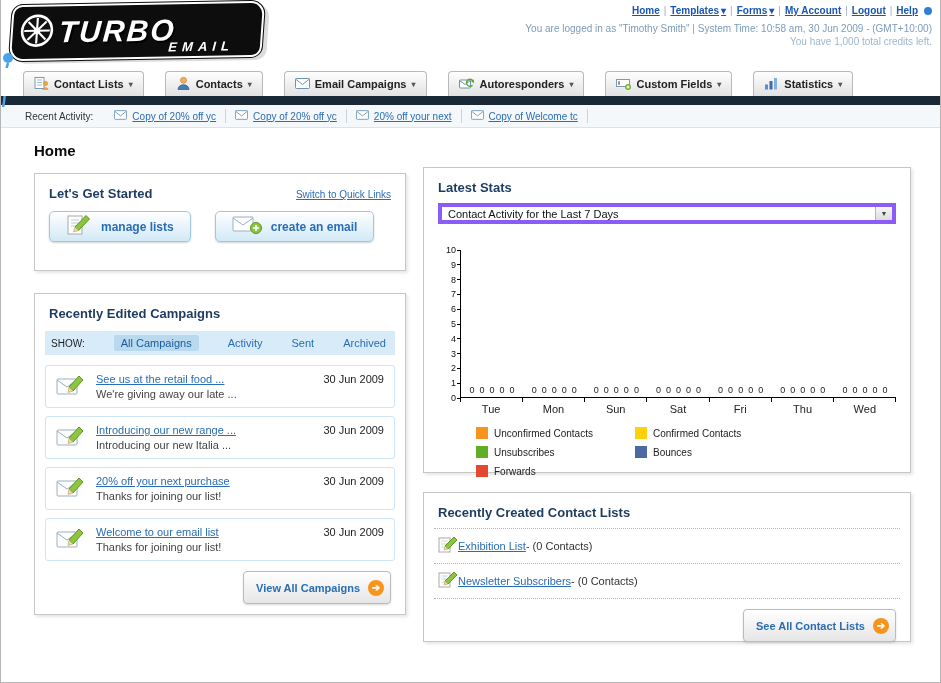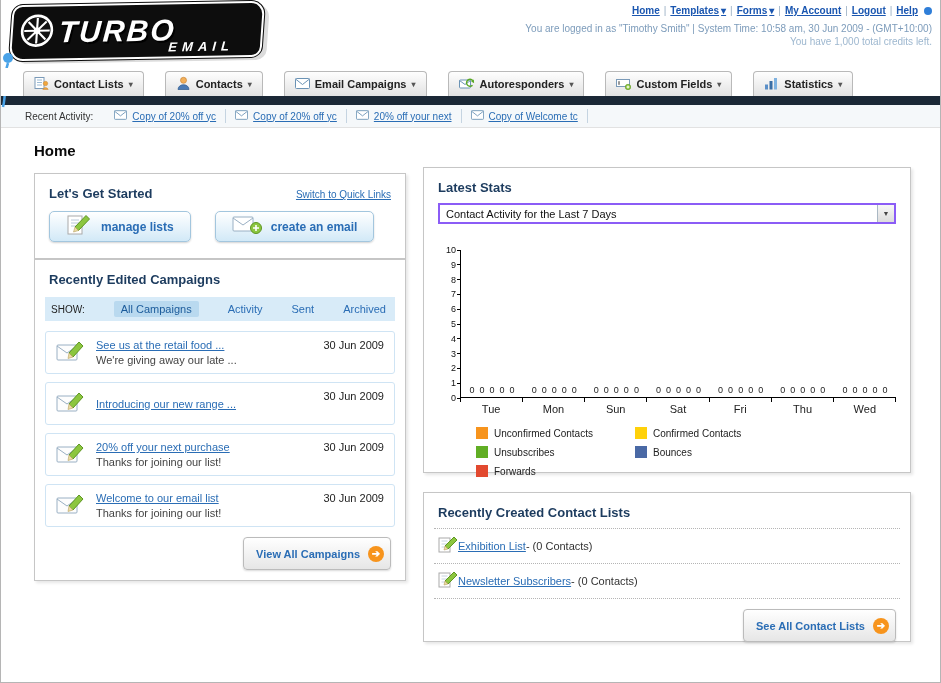--- a/index.html
+++ b/index.html
@@ -34,21 +34,21 @@
   
   .content { padding: 8px 0 0 33px; }
   .home-title { font-size: 15px; font-weight: bold; color: #0a0a0a; margin: 6px 0 14px 0; }
   .columns { display: flex; align-items: flex-start; }
   .left-col { width: 372px; }
   .right-col { width: 488px; margin-left: 17px; margin-top: -6px; }
   .panel { background: #fff; border: 1px solid #c6c6c6; box-shadow: 2px 2px 3px rgba(0,0,0,0.10); }
   .panel-title { font-size: 13px; font-weight: bold; color: #1c3b5e; padding: 12px 14px 8px; }
 
   
-  .get-started { height: 86px; }
+  .get-started { height: 98px; margin-bottom: 22px; }
   .gs-title-row { display: flex; justify-content: space-between; align-items: baseline; padding-right: 14px; }
   .switch-link { font-size: 10px; color: #2a6db5; text-decoration: underline; cursor: pointer; }
   .gs-buttons { display: flex; gap: 24px; padding: 2px 14px 0; }
   .soft-btn { display: inline-flex; align-items: center; gap: 9px; height: 31px; padding: 0 16px; background: linear-gradient(#ffffff, #d2e9f7); border: 1px solid #a3c6de; border-radius: 5px; color: #2a6db5; font-weight: bold; font-size: 12px; cursor: pointer; box-shadow: 0 1px 2px rgba(0,0,0,0.18); }
 
   
   .campaigns { height: 322px; }
   .filter-bar { background: #d8ebf8; margin: 2px 10px 10px; padding: 4px 6px; display: flex; align-items: center; gap: 29px; font-size: 11px; }
   .filter-label { color: #222; font-size: 10px; }
   .filter-link { color: #2a6db5; cursor: pointer; }
@@ -59,21 +59,21 @@
   .campaign-text { flex: 1; }
   .campaign-title { color: #2a6db5; font-size: 11px; text-decoration: underline; cursor: pointer; }
   .campaign-sub { color: #444; font-size: 11px; margin-top: 3px; }
   .campaign-date { font-size: 11px; color: #222; align-self: flex-start; margin-top: 2px; }
   .btn-row { text-align: right; padding: 2px 14px 12px; }
   .go-btn { display: inline-flex; align-items: center; gap: 8px; height: 33px; padding: 0 6px 0 12px; background: linear-gradient(#ffffff, #e6e6e6); border: 1px solid #bbb; border-radius: 4px; color: #2a6db5; font-weight: bold; font-size: 11px; cursor: pointer; box-shadow: 0 1px 2px rgba(0,0,0,0.15); }
   .go-circle { width: 16px; height: 16px; border-radius: 50%; background: #f7941d; color: #fff; display: inline-flex; align-items: center; justify-content: center; font-size: 10px; line-height: 1; }
 
   
   .stats { height: 306px; margin-bottom: 19px; }
-  .stats-select { margin: 0 14px; height: 21px; border: 2px solid #8b5cf6; background: #fff; display: flex; align-items: center; justify-content: space-between; font-size: 11px; color: #111; padding-left: 6px; cursor: pointer; }
+  .stats-select { margin: 0 14px; height: 21px; border: 4px solid #8b5cf6; background: #fff; display: flex; align-items: center; justify-content: space-between; font-size: 11px; color: #111; padding-left: 6px; cursor: pointer; }
   .select-arrow { width: 17px; height: 100%; background: linear-gradient(#f7f7f7, #dcdcdc); border-left: 1px solid #aab8c4; display: flex; align-items: center; justify-content: center; font-size: 7px; color: #444; }
   .chart-wrap { margin: 26px 14px 0 14px; }
   .chart { display: flex; height: 148px; }
   .chart-y { position: relative; width: 22px; height: 148px; }
   .ytick { position: absolute; right: 4px; height: 10px; line-height: 10px; font-size: 9px; color: #111; }
   .ytick::after { content: ""; position: absolute; right: -4px; top: 4.5px; width: 3px; height: 1px; background: #000; }
   .chart-plot { flex: 1; border-left: 1px solid #000; border-bottom: 1px solid #000; display: flex; position: relative; background: #fff; }
   .cgroup { flex: 1; display: flex; align-items: flex-end; justify-content: center; position: relative; }
   .cgroup::before { content: ""; position: absolute; left: -1px; bottom: -5px; width: 1px; height: 4px; background: #000; }
   .chart-plot::after { content: ""; position: absolute; right: 0; bottom: -5px; width: 1px; height: 4px; background: #000; }
@@ -303,20 +303,21 @@
 
             <div class="campaign-item">
               <span class="campaign-icon"><svg width="30" height="24" viewBox="0 0 30 24">
                     <rect x="1" y="6" width="20" height="15" rx="1" fill="#fdfdfd" stroke="#9ab0c4"></rect>
                     <path d="M1 7 L11 14 L21 7" fill="none" stroke="#9ab0c4"></path>
                     <path d="M13 14 L23 3 L27 7 L17 18 Z" fill="#8cc63f" stroke="#5e9622"></path>
                     <path d="M13 14 L17 18 L12 19.5 Z" fill="#ecdca3" stroke="#b7a15f" stroke-width="0.6"></path>
                   </svg></span>
               <span class="campaign-text">
                 <div class="campaign-title">Introducing our new range ...</div>
+                <div class="campaign-sub">Introducing our new Italia ...</div>
               </span>
               <span class="campaign-date">30 Jun 2009</span>
             </div>
 
             <div class="campaign-item">
               <span class="campaign-icon"><svg width="30" height="24" viewBox="0 0 30 24">
                     <rect x="1" y="6" width="20" height="15" rx="1" fill="#fdfdfd" stroke="#9ab0c4"></rect>
                     <path d="M1 7 L11 14 L21 7" fill="none" stroke="#9ab0c4"></path>
                     <path d="M13 14 L23 3 L27 7 L17 18 Z" fill="#8cc63f" stroke="#5e9622"></path>
                     <path d="M13 14 L17 18 L12 19.5 Z" fill="#ecdca3" stroke="#b7a15f" stroke-width="0.6"></path>

